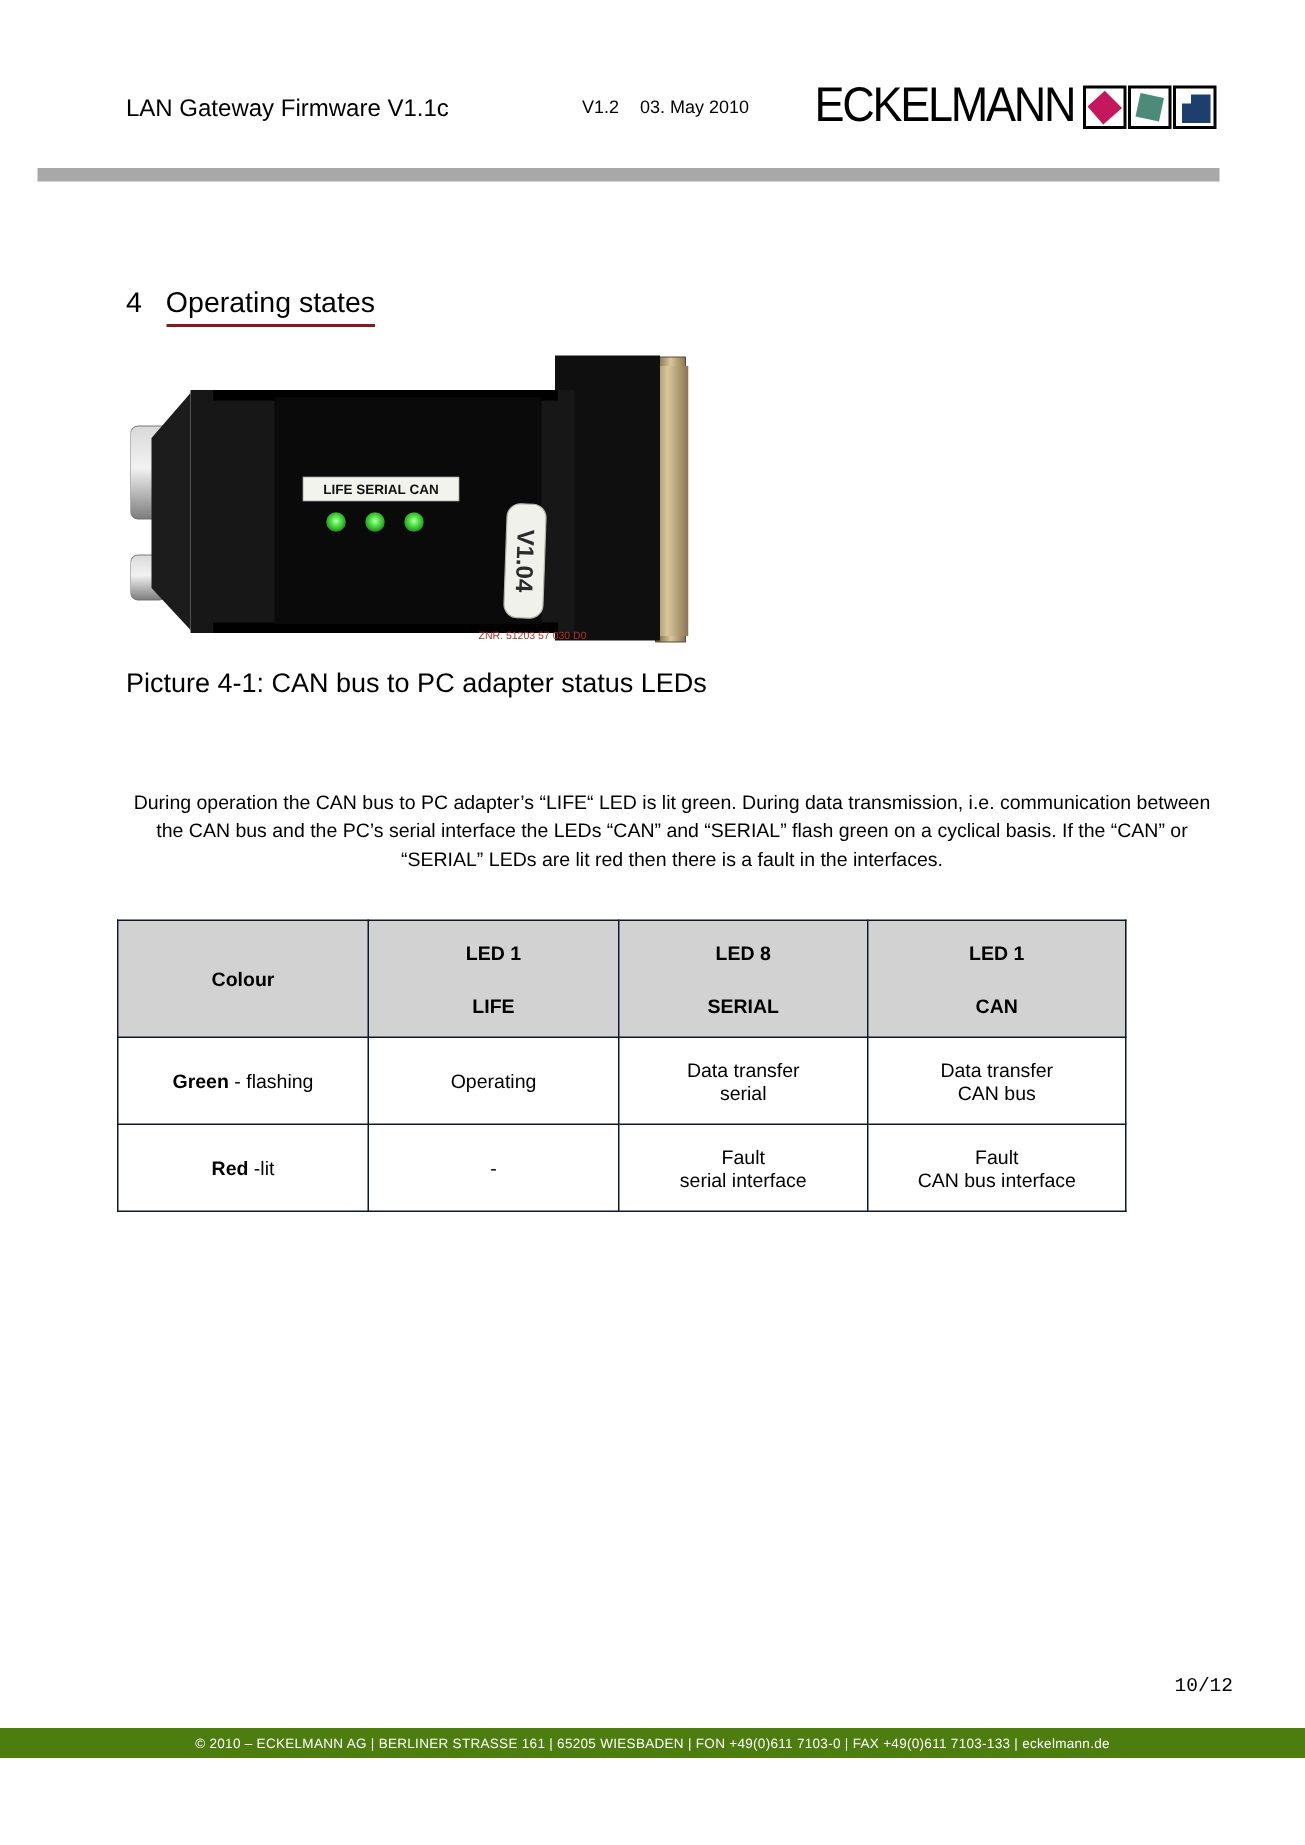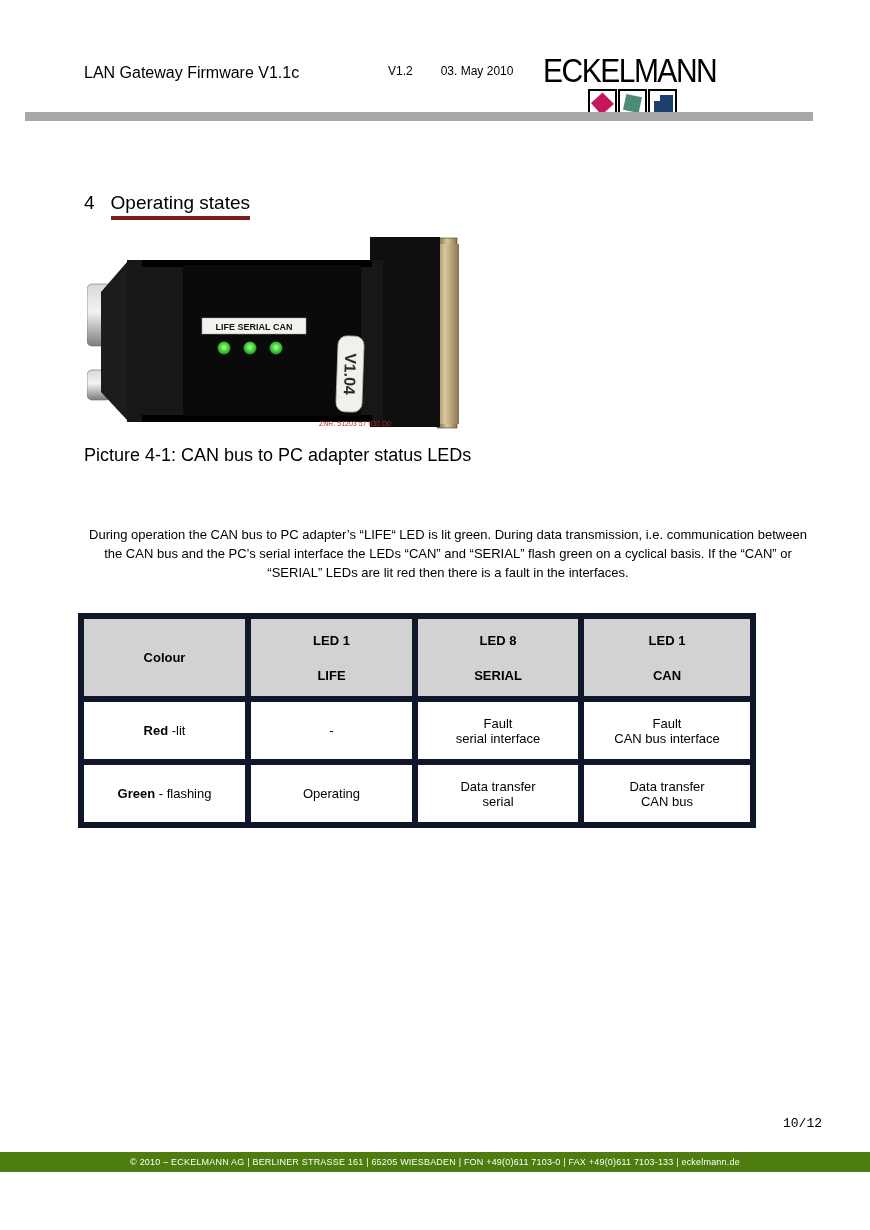--- a/index.html
+++ b/index.html
@@ -5,42 +5,42 @@
   html, body { margin: 0; padding: 0; background: #ffffff; }
   body {
     width: 870px; height: 1230px; position: relative; overflow: hidden;
     font-family: "Liberation Sans", "DejaVu Sans", sans-serif; color: #000;
   }
   .abs { position: absolute; }
 
   
   .hdr-title   { left: 84px;  top: 64px; font-size: 16px; }
   .hdr-meta    { left: 388px; top: 64px; font-size: 12px; }
-  .hdr-meta span + span { margin-left: 28px; }
-  .logo        { left: 543px; top: 53px; display: flex; align-items: center; flex-direction: column; }
+  .hdr-meta span + span { margin-left: 14px; }
+  .logo        { left: 543px; top: 53px; display: flex; align-items: center; }
   .logo-text   { font-size: 30px; letter-spacing: -1.5px; transform: scaleY(1.08); line-height: 36px; }
   .logo-tiles  { display: flex; margin-left: 5px; }
   .logo-tile   { width: 25px; height: 25px; border: 2px solid #000; background: #fff; margin-left: 1px; }
   .divider     { left: 25px; top: 112px; width: 788px; height: 9px; background: #a8a8a8; }
 
   
   .heading { left: 84px; top: 192px; font-size: 19px; }
   .heading .num { margin-right: 16px; }
-  .heading .ttl { border-bottom: 4px solid #7f1d1d; padding-bottom: 3px; }
+  .heading .ttl { border-bottom: 2px solid #7f1d1d; padding-bottom: 3px; }
 
   
   .photo { left: 87px; top: 234px; width: 372px; height: 198px; }
   .caption { left: 84px; top: 445px; font-size: 18px; }
 
   
   .para { left: 84px; top: 525px; width: 728px; font-size: 13px; line-height: 19px; text-align: center; }
 
   
   .ledtable { left: 78px; top: 613px; border-collapse: collapse; table-layout: fixed; }
-  .ledtable td, .ledtable th { border: 6px solid #0f172a; text-align: center; vertical-align: middle; font-size: 13px; padding: 0; }
+  .ledtable td, .ledtable th { border: 1px solid #0f172a; text-align: center; vertical-align: middle; font-size: 13px; padding: 0; }
   .ledtable thead td { background: #d2d2d2; font-weight: bold; height: 77px; }
   .ledtable tbody td { height: 57px; }
   .hdr-stack { display: flex; flex-direction: column; justify-content: center; gap: 20px; }
   .b { font-weight: bold; }
 
   
   .pagenum { right: 48px; top: 1116px; font-size: 13px; font-family: Liberation Mono, monospace; }
   .footer-bar {
     left: 0; top: 1152px; width: 870px; height: 20px; background: #4d7c0f;
     color: #fff; font-size: 9px; line-height: 20px; text-align: center; letter-spacing: 0.2px;
@@ -171,41 +171,41 @@
       <td>
         <div class="hdr-stack">
           <span>LED 1</span>
           <span>CAN</span>
         </div>
       </td>
     </tr>
   </thead>
   <tbody>
     <tr>
+      <td><span class="b">Green</span><span class="pre"> - flashing</span></td>
+      <td>Operating</td>
+      <td>
+          <div>Data transfer</div>
+          <div>serial</div>
+        </td>
+      <td>
+          <div>Data transfer</div>
+          <div>CAN bus</div>
+        </td>
+    </tr>
+    <tr>
       <td><span class="b">Red</span><span class="pre"> -lit</span></td>
       <td>-</td>
       <td>
           <div>Fault</div>
           <div>serial interface</div>
         </td>
       <td>
           <div>Fault</div>
           <div>CAN bus interface</div>
-        </td>
-    </tr>
-    <tr>
-      <td><span class="b">Green</span><span class="pre"> - flashing</span></td>
-      <td>Operating</td>
-      <td>
-          <div>Data transfer</div>
-          <div>serial</div>
-        </td>
-      <td>
-          <div>Data transfer</div>
-          <div>CAN bus</div>
         </td>
     </tr>
   </tbody>
 </table>
 
 <div class="abs pagenum">10/12</div>
 <div class="abs footer-bar">
   <span>© 2010 – ECKELMANN AG | BERLINER STRASSE 161 | 65205 WIESBADEN | FON +49(0)611 7103-0 | FAX +49(0)611 7103-133 | eckelmann.de</span>
 </div>
 

